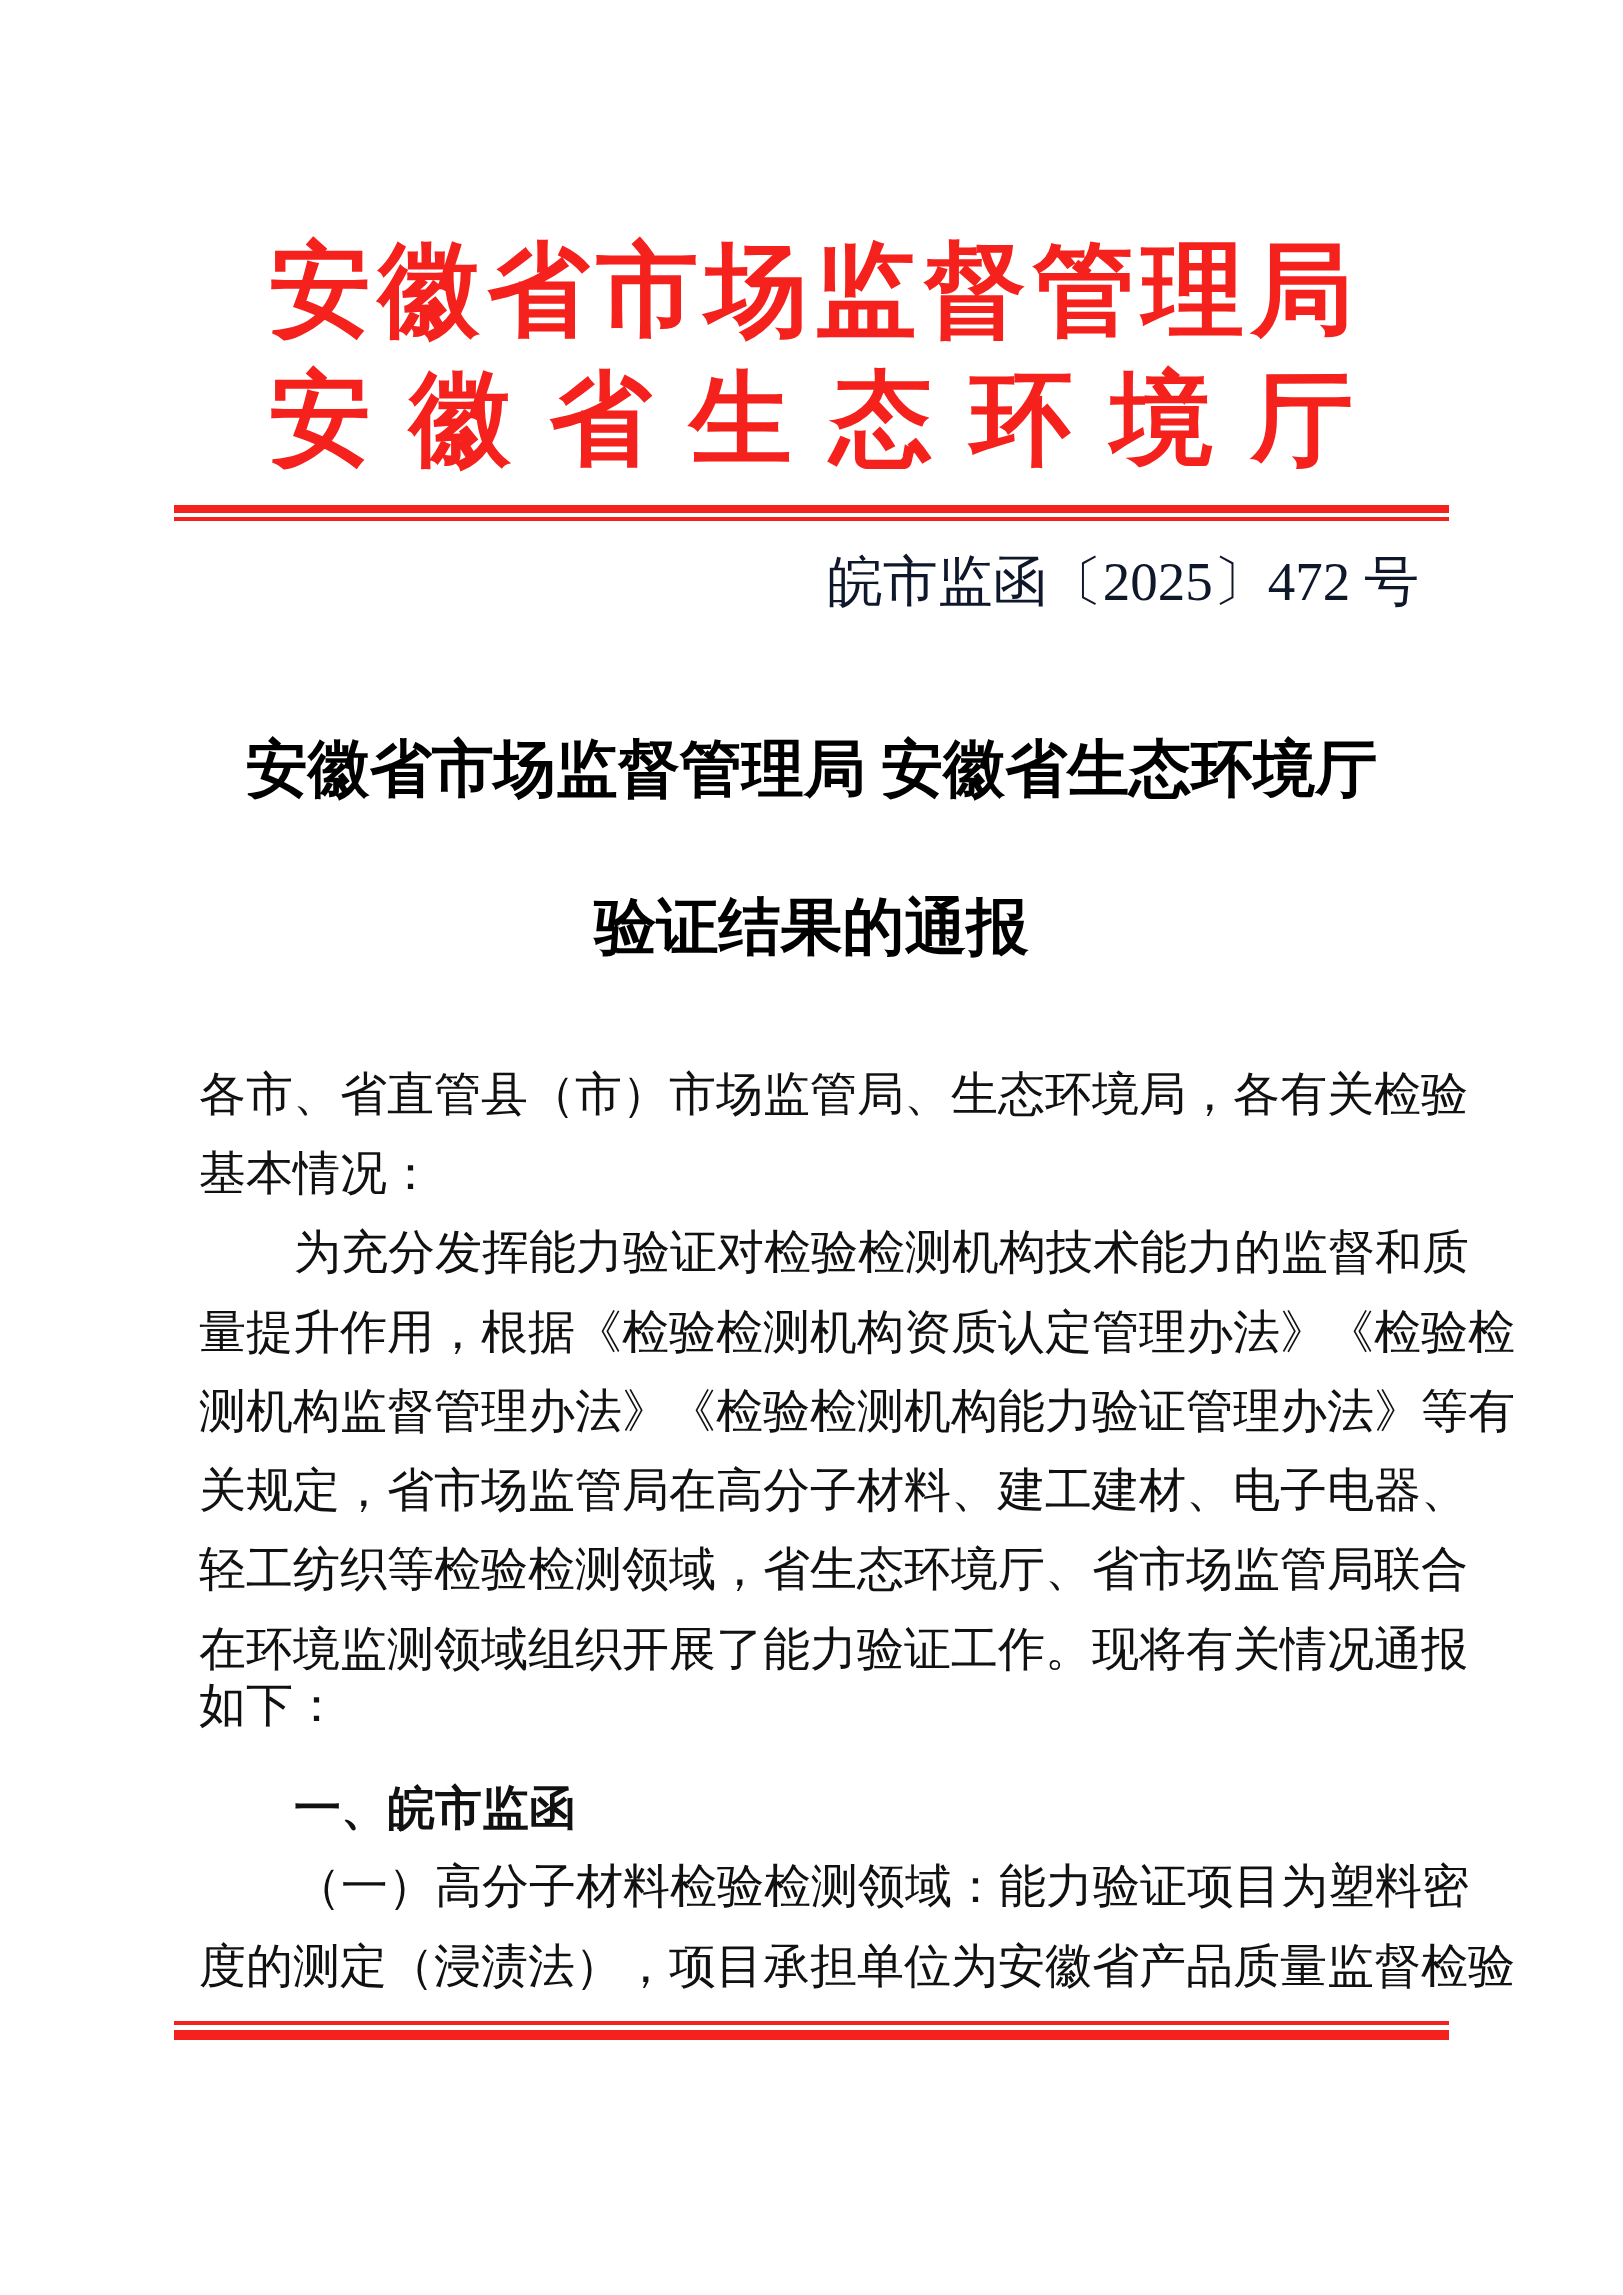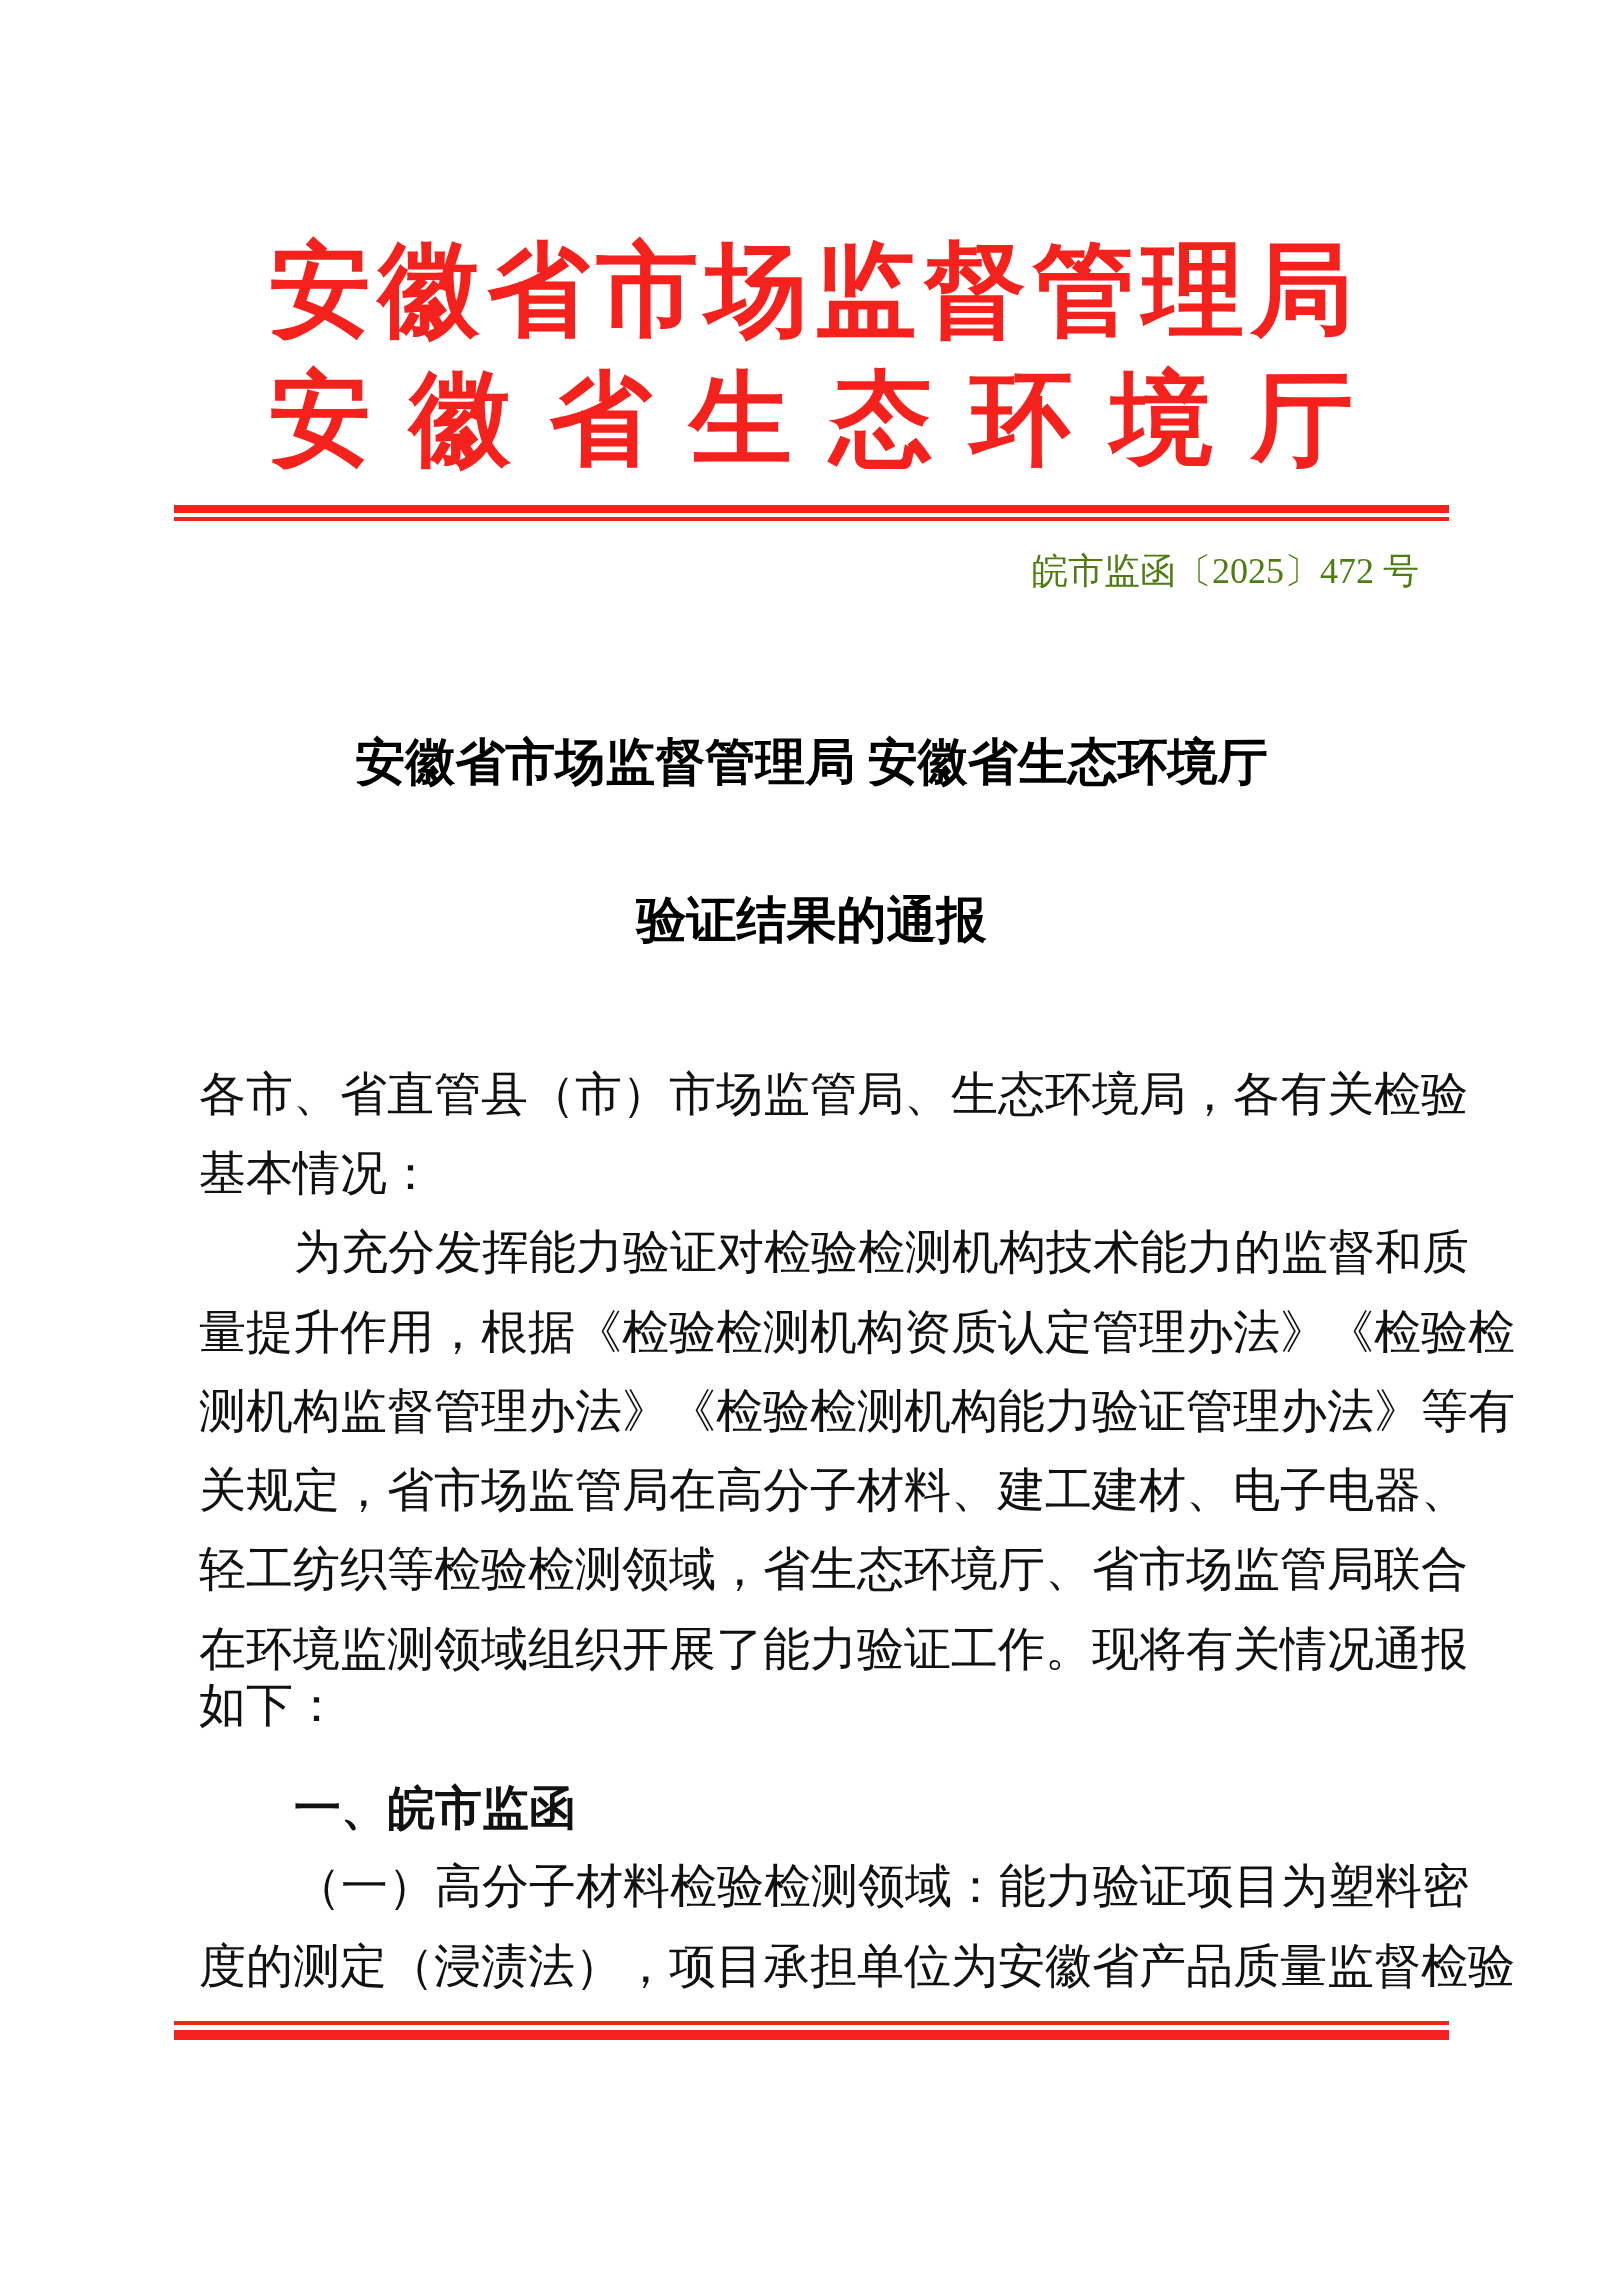--- a/index.html
+++ b/index.html
@@ -31,32 +31,32 @@
   .sep{position:absolute;left:174px;width:1275px;background:#f5211d;}
   .sep-top-thick{top:505px;height:8.2px;}
   .sep-top-thin{top:517px;height:3.6px;}
   .sep-bottom-thin{top:2021px;height:4.1px;}
   .sep-bottom-thick{top:2030px;height:9.7px;}
   
   .doc-number{
     position:absolute;
     top:552px;
     right:204px;
-    font-size:36px;
+    font-size:55px;
     line-height:1.1;
-    color:#4d7c0f;
+    color:#0f172a;
     white-space:pre;
   }
   
   .title-line{
     position:absolute;
     left:0;
     width:100%;
     text-align:center;
-    font-size:50px;
+    font-size:62px;
     font-weight:bold;
     line-height:1.1;
     color:#000000;
     white-space:pre;
   }
   .t1{top:735px;}
   .t2{top:814px;}
   .t3{top:893px;font-family:Liberation Serif, serif;}
   
   .body-block{

